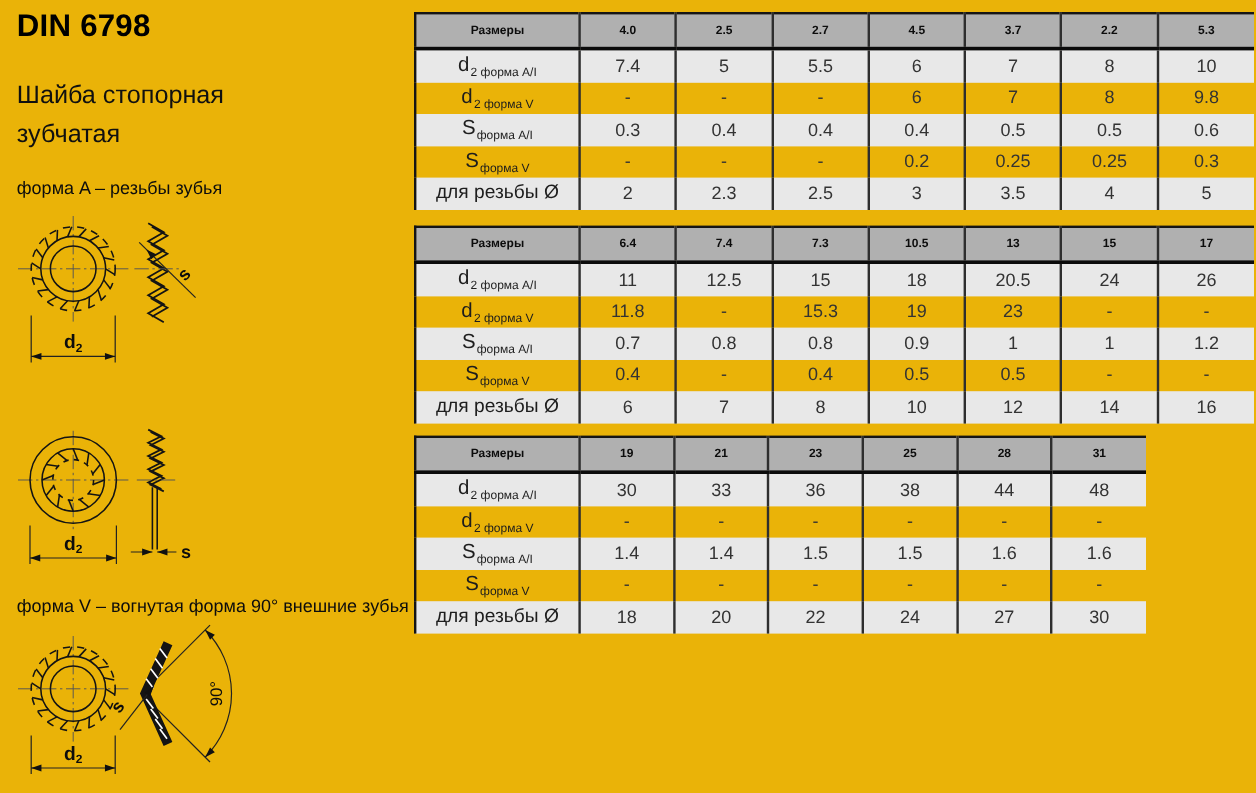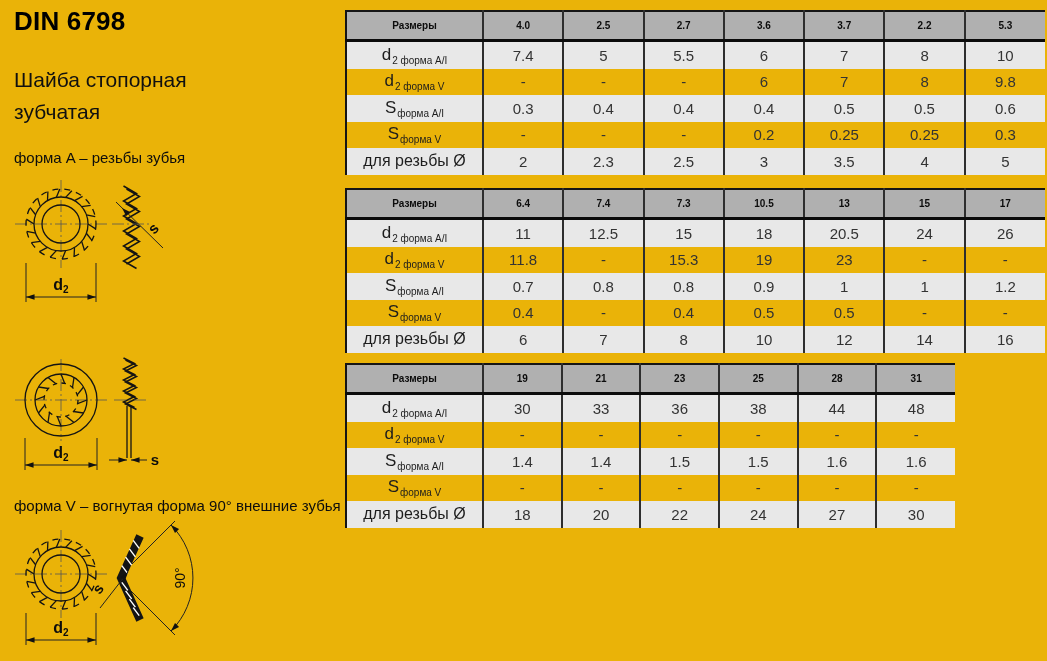--- a/index.html
+++ b/index.html
@@ -184,21 +184,21 @@
         <col>
         <col>
         <col>
       </colgroup>
       <thead>
         <tr>
           <th>Размеры</th>
           <th>4.0</th>
           <th>2.5</th>
           <th>2.7</th>
-          <th>3.6</th>
+          <th>4.5</th>
           <th>3.7</th>
           <th>2.2</th>
           <th>5.3</th>
         </tr>
       </thead>
       <tbody>
         <tr class="stripe">
           <td><span class="lm">d</span><span class="ls">2 форма A/I</span></td>
           <td>7.4</td>
           <td>5</td>

